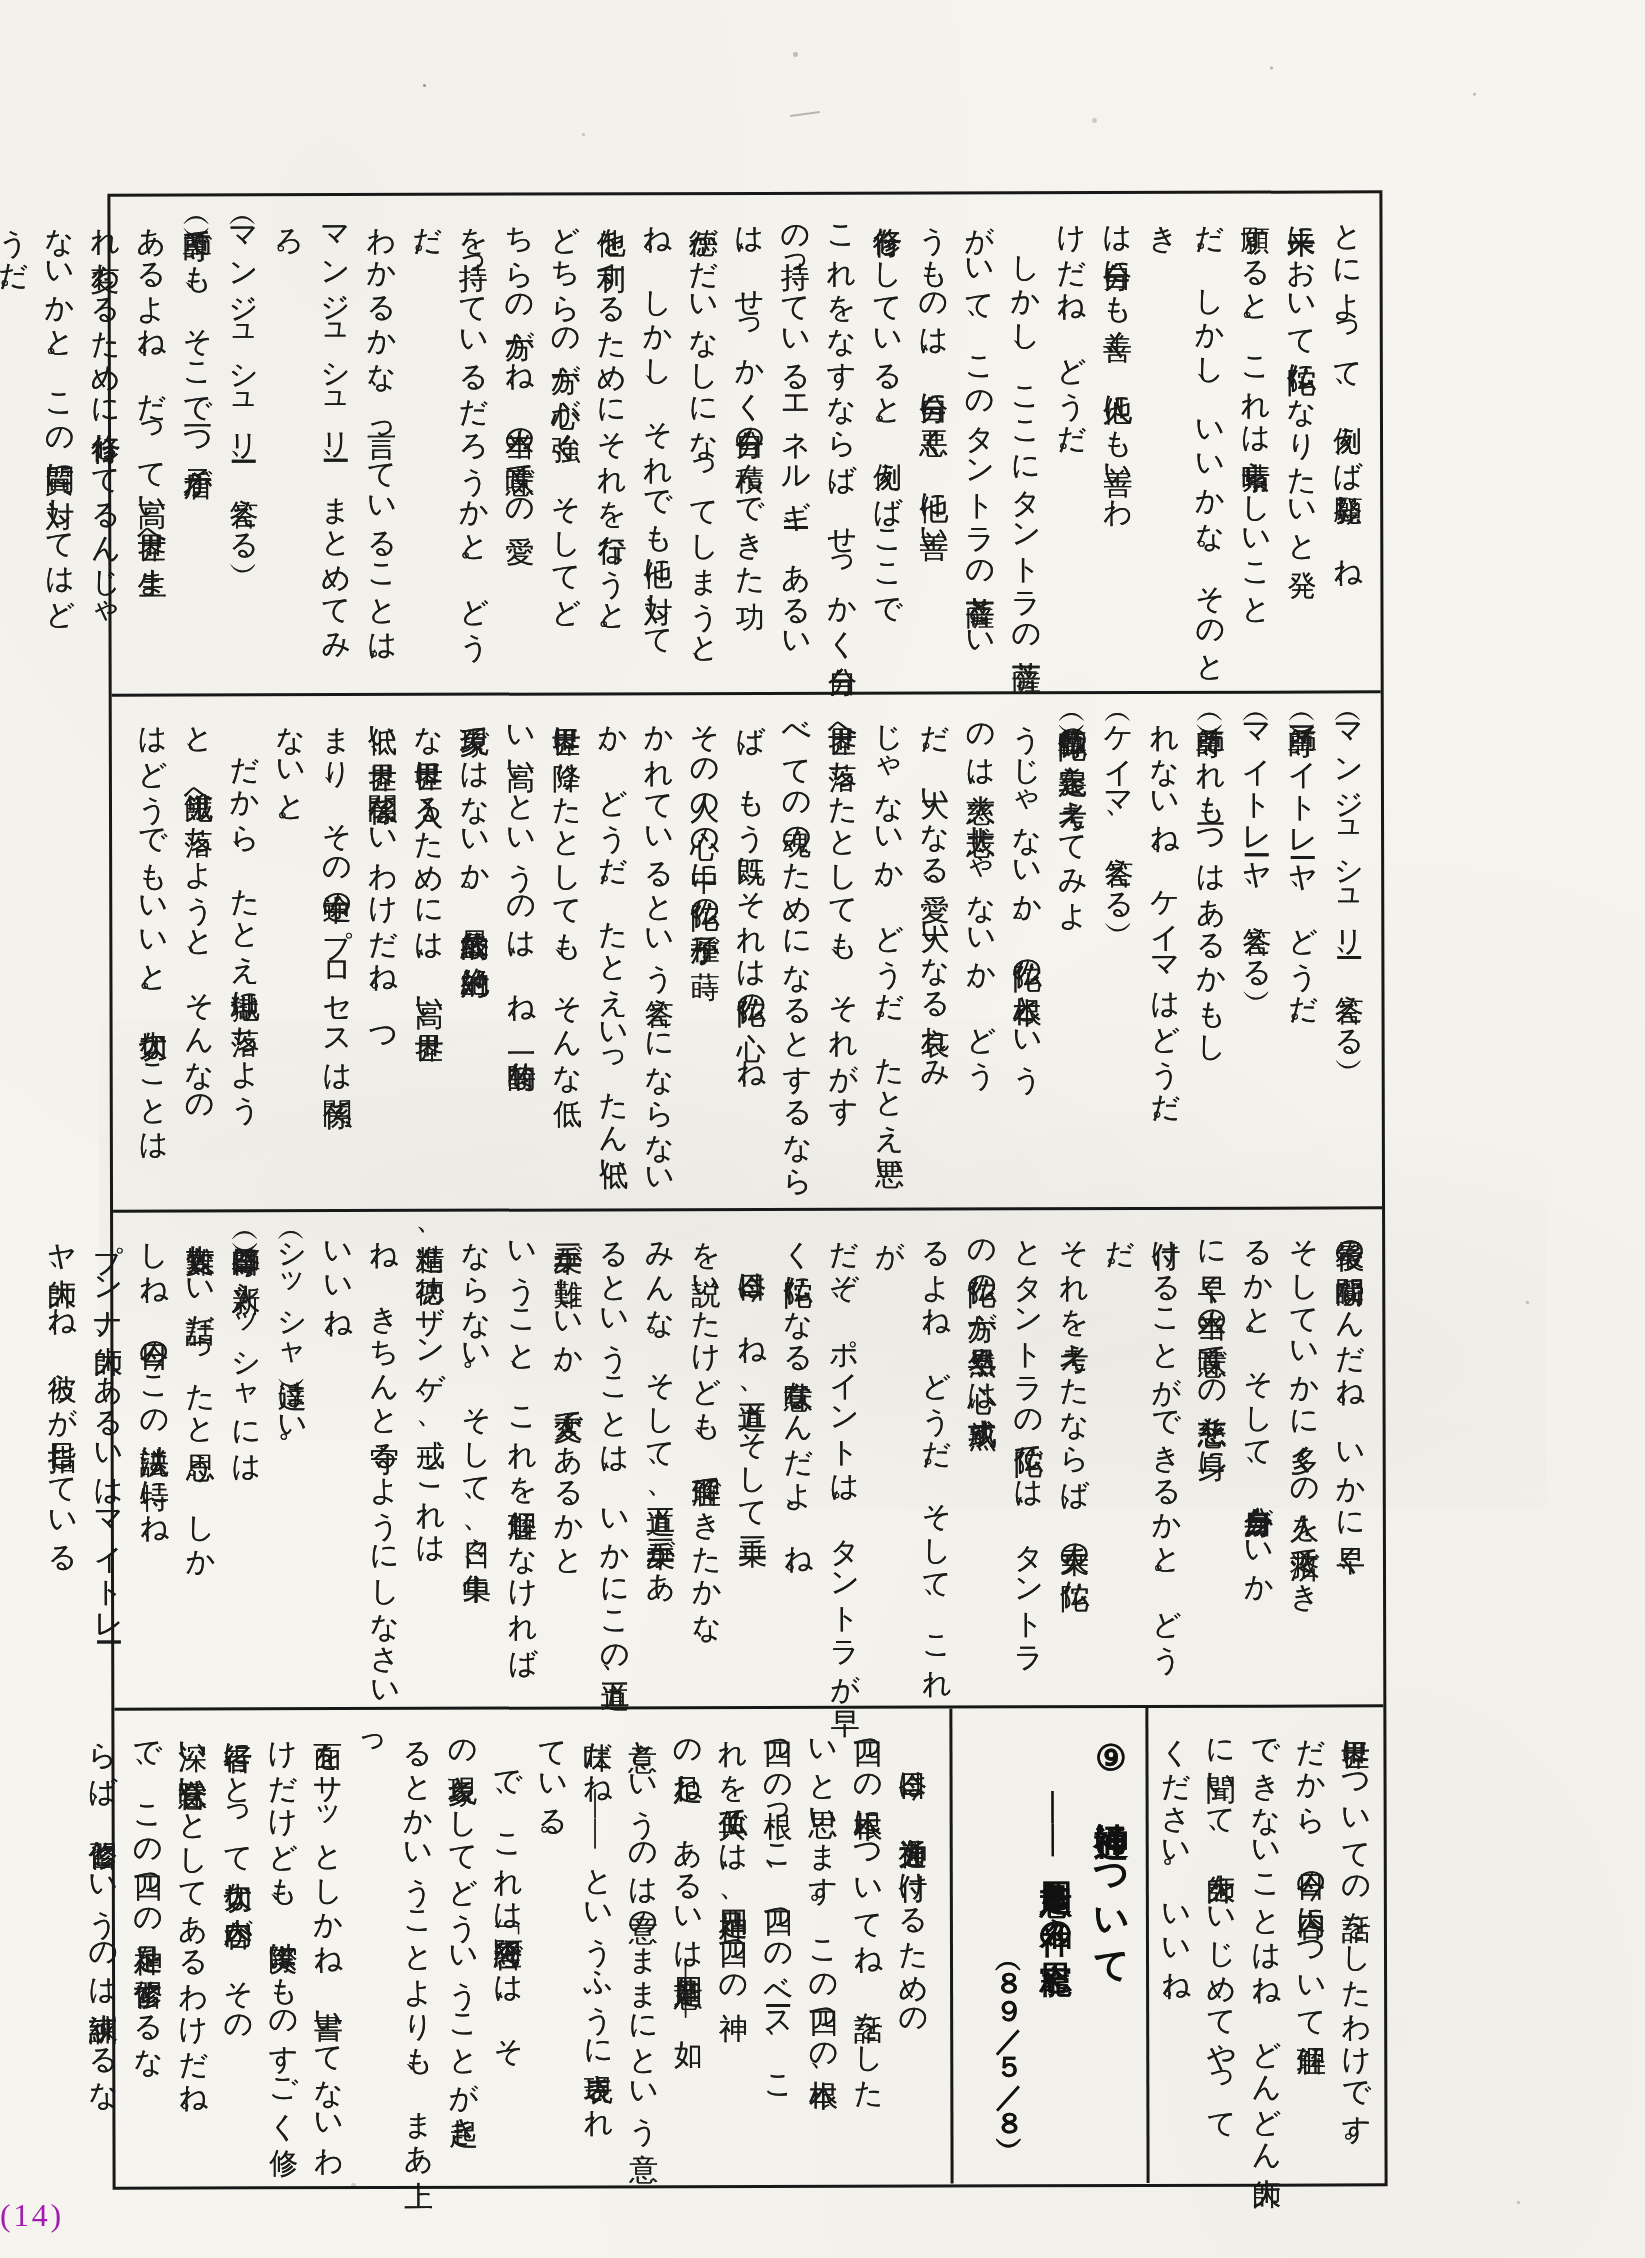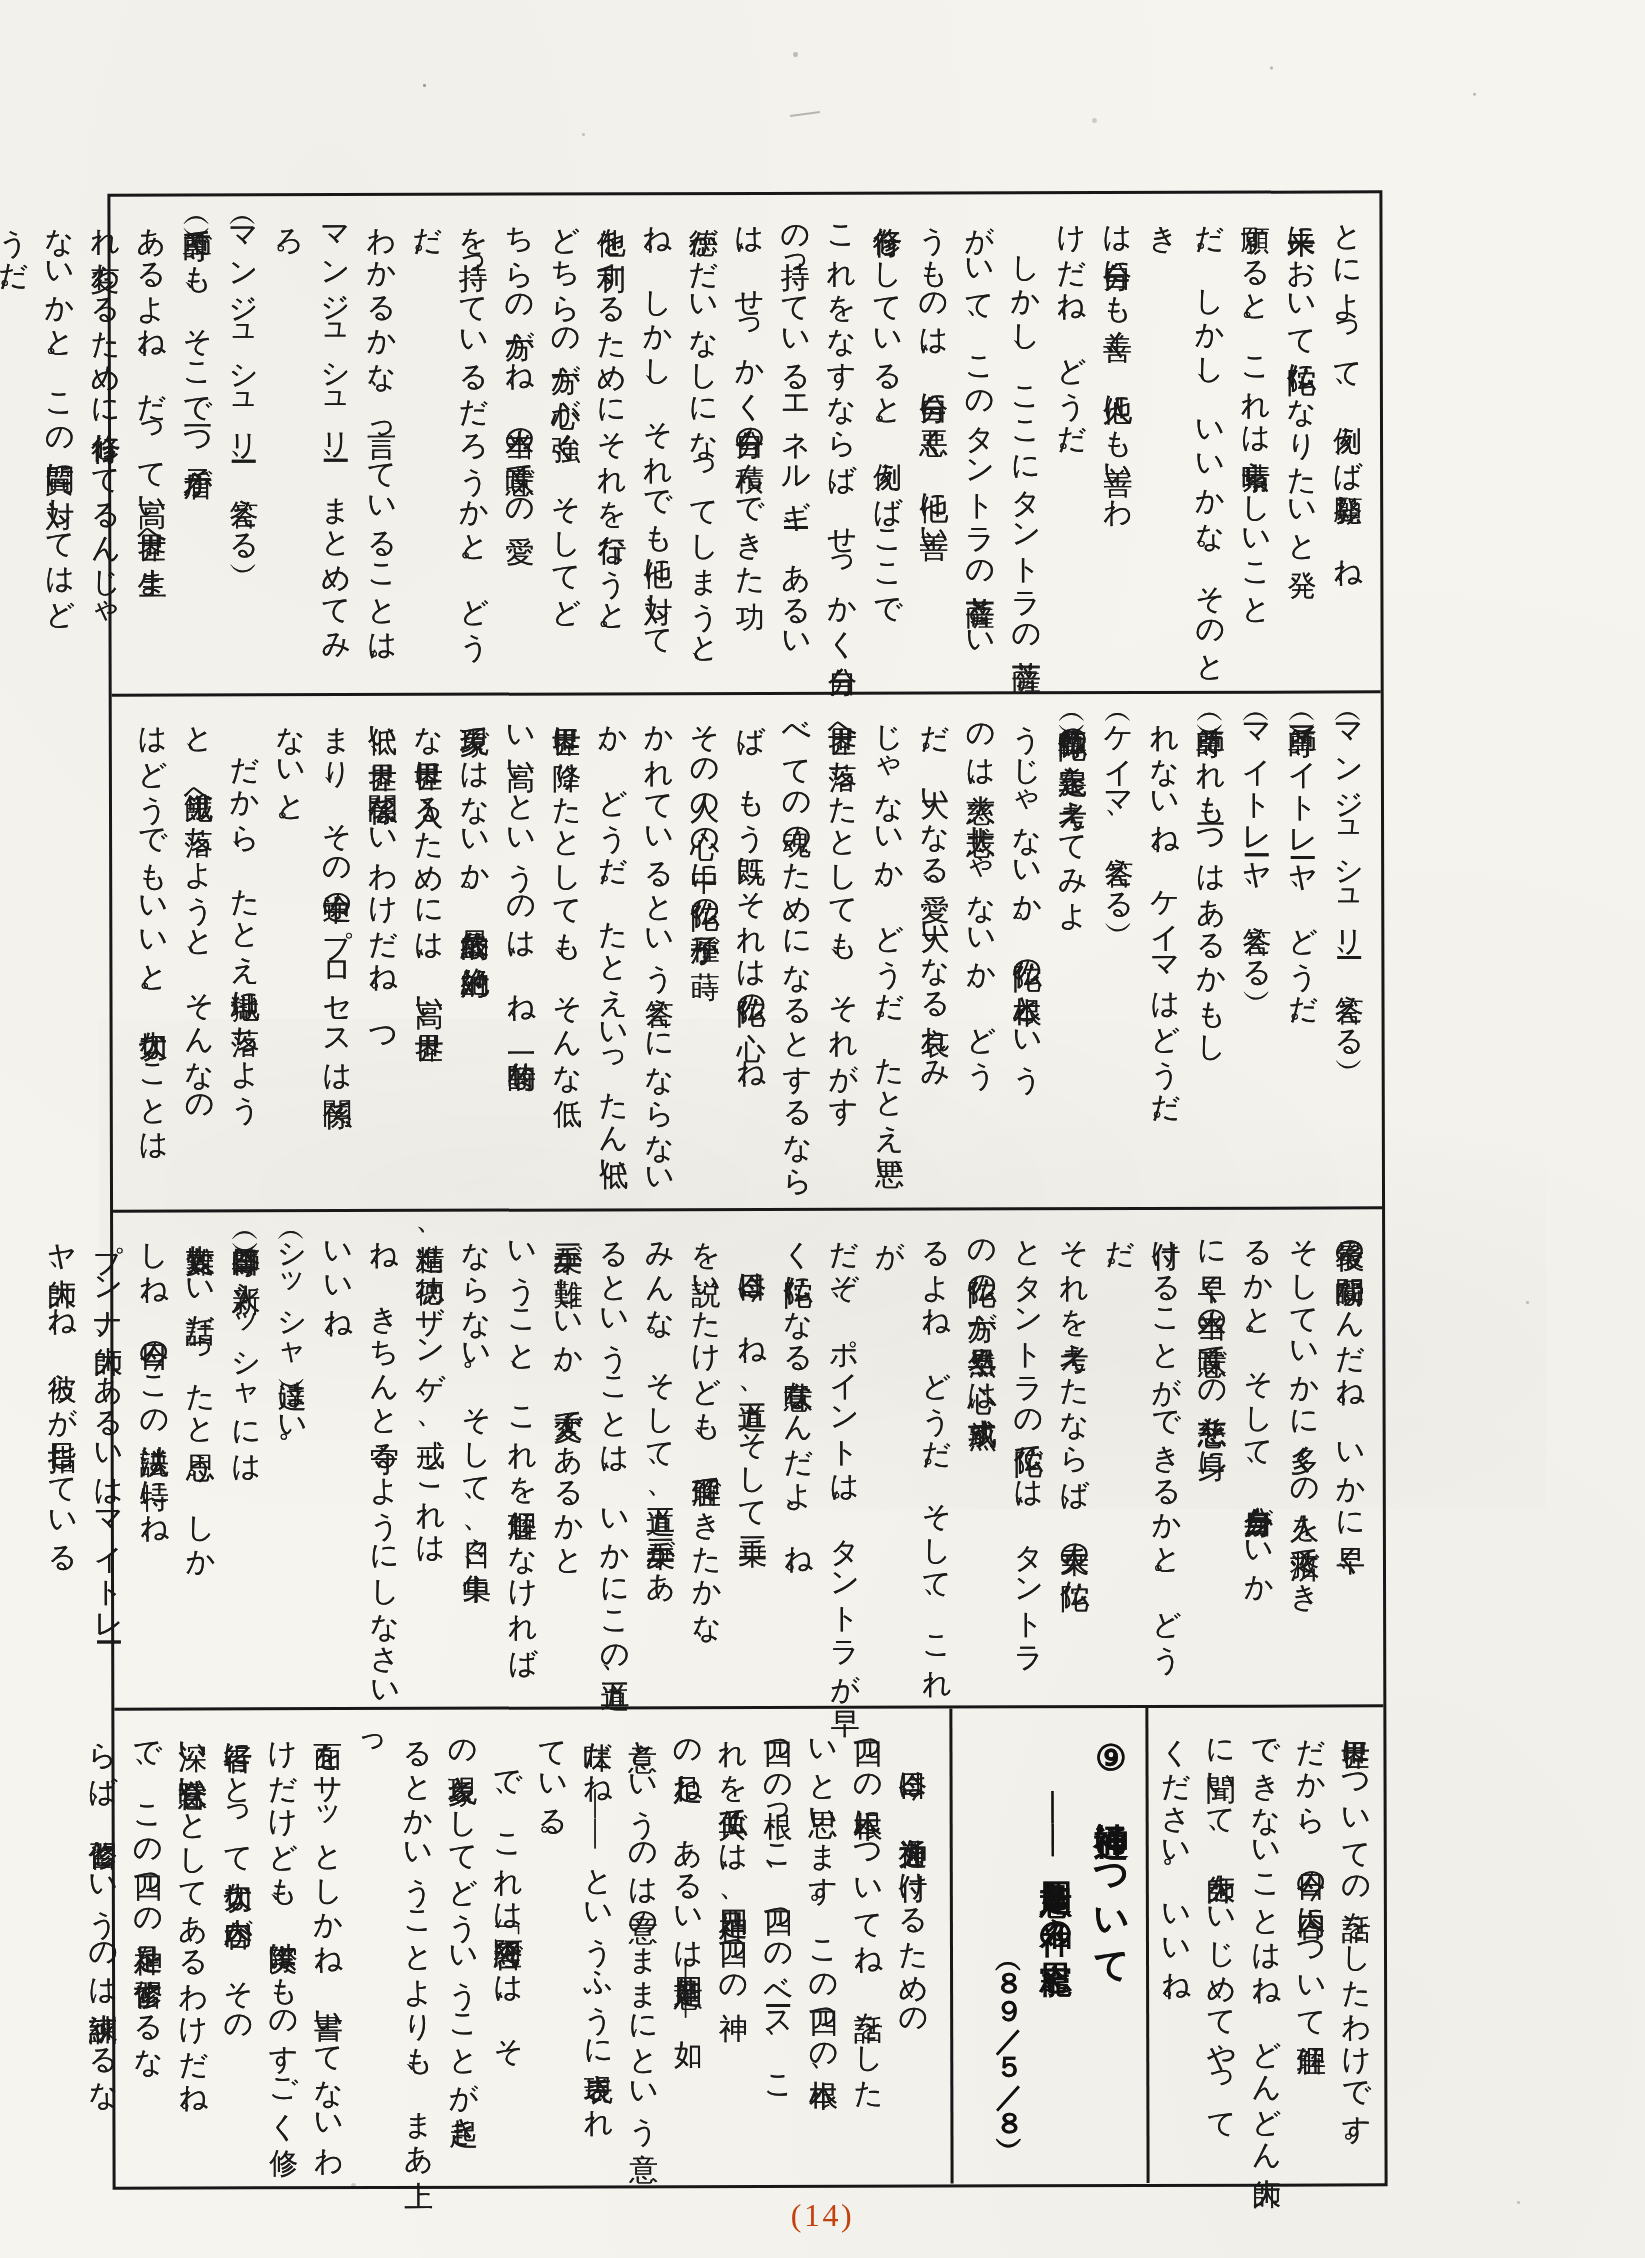--- a/index.html
+++ b/index.html
@@ -49,21 +49,21 @@
     writing-mode:vertical-rl;padding:10.6px 5.3px;box-sizing:border-box;
     font-size:29px;letter-spacing:0.9px;text-shadow:0 0 0.5px rgba(10,10,10,0.75);}
 
   .tb-main{line-height:58px;font-size:35px;padding-top:25px;letter-spacing:2.6px;}
   .sec-num{margin-inline-end:14px;}
   .tb-sub{line-height:51px;font-size:32px;padding-top:78px;letter-spacing:0.9px;}
   .tb-date{line-height:44px;font-size:28px;padding-top:240px;letter-spacing:0;}
 
   .page-number{
     position:absolute;top:2197px;left:0;width:100%;
-    text-align:center;font-size:32px;letter-spacing:2.6px;color:#c2410c;
+    font-size:32px;letter-spacing:2.6px;color:#a21caf;
   }
 
   
   .smudge{position:absolute;left:6%;top:1019px;width:88%;height:490px;pointer-events:none;
     background:
       radial-gradient(ellipse at 28% 35%, rgba(20,20,20,0.035), transparent 60%),
       radial-gradient(ellipse at 72% 70%, rgba(20,20,20,0.03), transparent 55%);}
   .speck{position:absolute;width:2.6px;height:2.6px;border-radius:50%;
     background:rgba(50,50,50,0.45);
     box-shadow:

